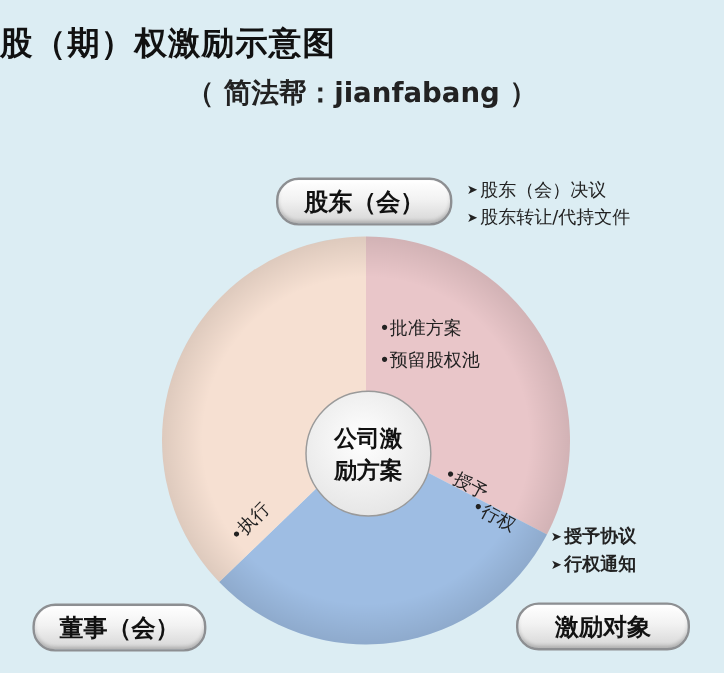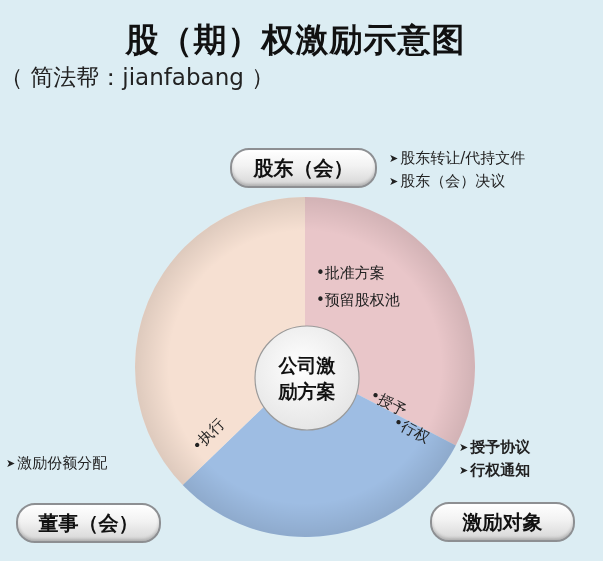--- a/index.html
+++ b/index.html
@@ -5,26 +5,26 @@
   html, body { margin: 0; padding: 0; }
   body {
     width: 603px; height: 561px; overflow: hidden;
     background: #dcedf3;
     font-family: "DejaVu Sans", "Liberation Sans", sans-serif;
     position: relative;
     color: #1a1a1a;
   }
   .title {
     position: absolute; left: 0; top: 18px; width: 591px;
-    text-align: center; font-size: 33px; font-weight: bold;
+    text-align: left; font-size: 27px; font-weight: bold;
     letter-spacing: 1px; color: #111;
   }
   .subtitle {
     position: absolute; left: 0; top: 62px; width: 603px;
-    text-align: left; font-size: 23px; color: #222;
+    text-align: center; font-size: 23px; color: #222; font-weight: bold;
   }
   .pill {
     position: absolute; height: 36px; border-radius: 19px;
     border: 2px solid #8d8f92;
     background: linear-gradient(180deg, #ffffff 0%, #f2f2f2 45%, #d6d6d6 100%);
     box-shadow: inset 0 -2px 3px rgba(0,0,0,0.18), inset 0 2px 2px rgba(255,255,255,0.9);
     display: flex; align-items: center; justify-content: center;
     font-size: 20px; font-weight: bold; color: #111;
     cursor: pointer;
   }
@@ -72,28 +72,27 @@
 
   <circle cx="307" cy="378" r="52" fill="url(#centerGrad)" stroke="#9a9a9a" stroke-width="1.2"></circle>
   <text class="center-label" x="307" y="372" text-anchor="middle">公司激</text>
   <text class="center-label" x="307" y="398" text-anchor="middle">励方案</text>
 </svg>
 
 <div class="pill" style="left:230px; top:148px; width:143px;">
   <span>股东（会）</span>
 </div>
 <div class="bullets" style="left:389px; top:147px;">
+  <div><span class="arrow">➤</span><span>股东（会）决议</span></div>
   <div><span class="arrow">➤</span><span>股东转让/代持文件</span></div>
-  <div><span class="arrow">➤</span><span>股东（会）决议</span></div>
 </div>
 
 <div class="bullets" style="left:6px; top:452px;">
-  <div><span class="arrow">➤</span><span>激励份额分配</span></div>
 </div>
-<div class="pill" style="left:16px; top:503px; width:141px;">
+<div class="pill" style="left:27px; top:503px; width:141px;">
   <span>董事（会）</span>
 </div>
 
 <div class="bullets" style="left:459px; top:436px;font-weight:bold;">
   <div><span class="arrow">➤</span><span>授予协议</span></div>
   <div><span class="arrow">➤</span><span>行权通知</span></div>
 </div>
 <div class="pill" style="left:430px; top:502px; width:141px;">
   <span>激励对象</span>
 </div>

